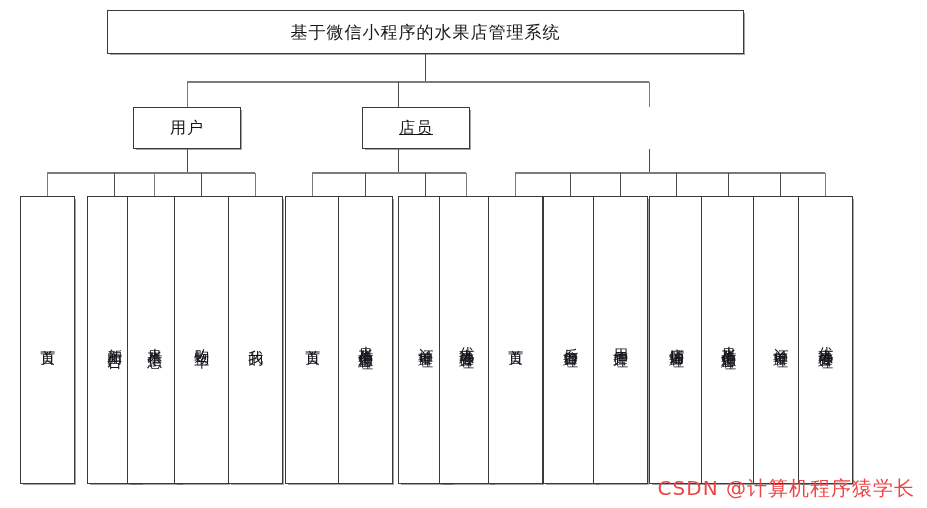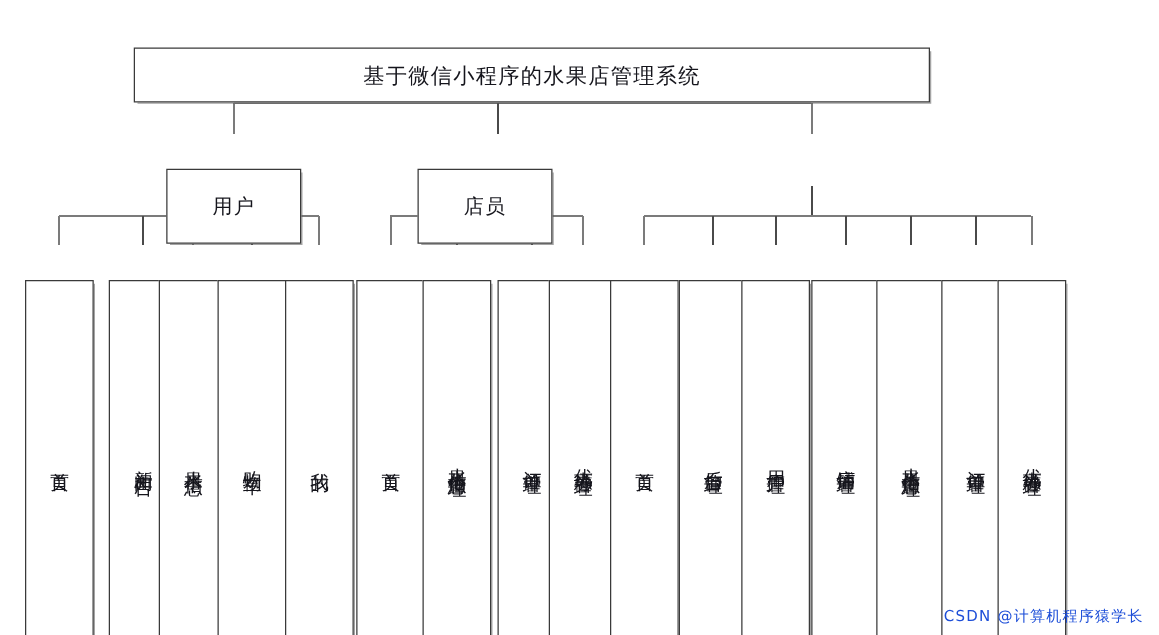--- a/index.html
+++ b/index.html
@@ -18,49 +18,48 @@
   .node{
     position:absolute;
     box-sizing:border-box;
     background:#ffffff;
     border:1px solid #3a3a3a;
     box-shadow:2px 2px 0 -1px rgba(90,90,90,.55);
     display:flex;
     align-items:center;
     justify-content:center;
     color:#15151c;
-    margin-top:28px;
   }
   .node.root{
     left:107px;top:10px;width:637px;height:44px;
     font-size:17px;letter-spacing:1px;
   }
   .node.role{
-    top:107px;height:60px;width:108px;
+    top:107px;height:42px;width:108px;
     font-size:16px;letter-spacing:1px;align-items:center;
   }
   .node.leaf{
     top:196px;height:288px;width:55px;
     font-size:15px;
   }
   .leaf .vtext{
     writing-mode:vertical-rl;
     text-orientation:upright;
     line-height:1.22;
     letter-spacing:2px;
     white-space:nowrap;
     text-align:center;
   }
   .role .label{white-space:nowrap;}
 
   .watermark{
     position:absolute;
     right:12px;bottom:6px;
-    font-size:12px;
-    color:#1d4ed8;
+    font-size:20px;
+    color:#ef4444;
     letter-spacing:1px;
     white-space:nowrap;
     user-select:none;
   }
 </style>
 </head>
 <body>
 
 <div id="diagram">
 
@@ -105,21 +104,21 @@
     </g>
   </svg>
 
   <div class="node root">
     <span class="label">基于微信小程序的水果店管理系统</span>
   </div>
 
   <div class="node role" style="left:133px;">
     <span class="label">用户</span>
   </div>
-  <div class="node role" style="left:334px;">
+  <div class="node role" style="left:362px;text-decoration:underline;">
     <span class="label">店员</span>
   </div>
 
   <div class="node leaf" style="left:20px;">
     <span class="vtext">首页</span>
   </div>
   <div class="node leaf" style="left:87px;">
     <span class="vtext">新闻广告</span>
   </div>
   <div class="node leaf" style="left:127px;">

